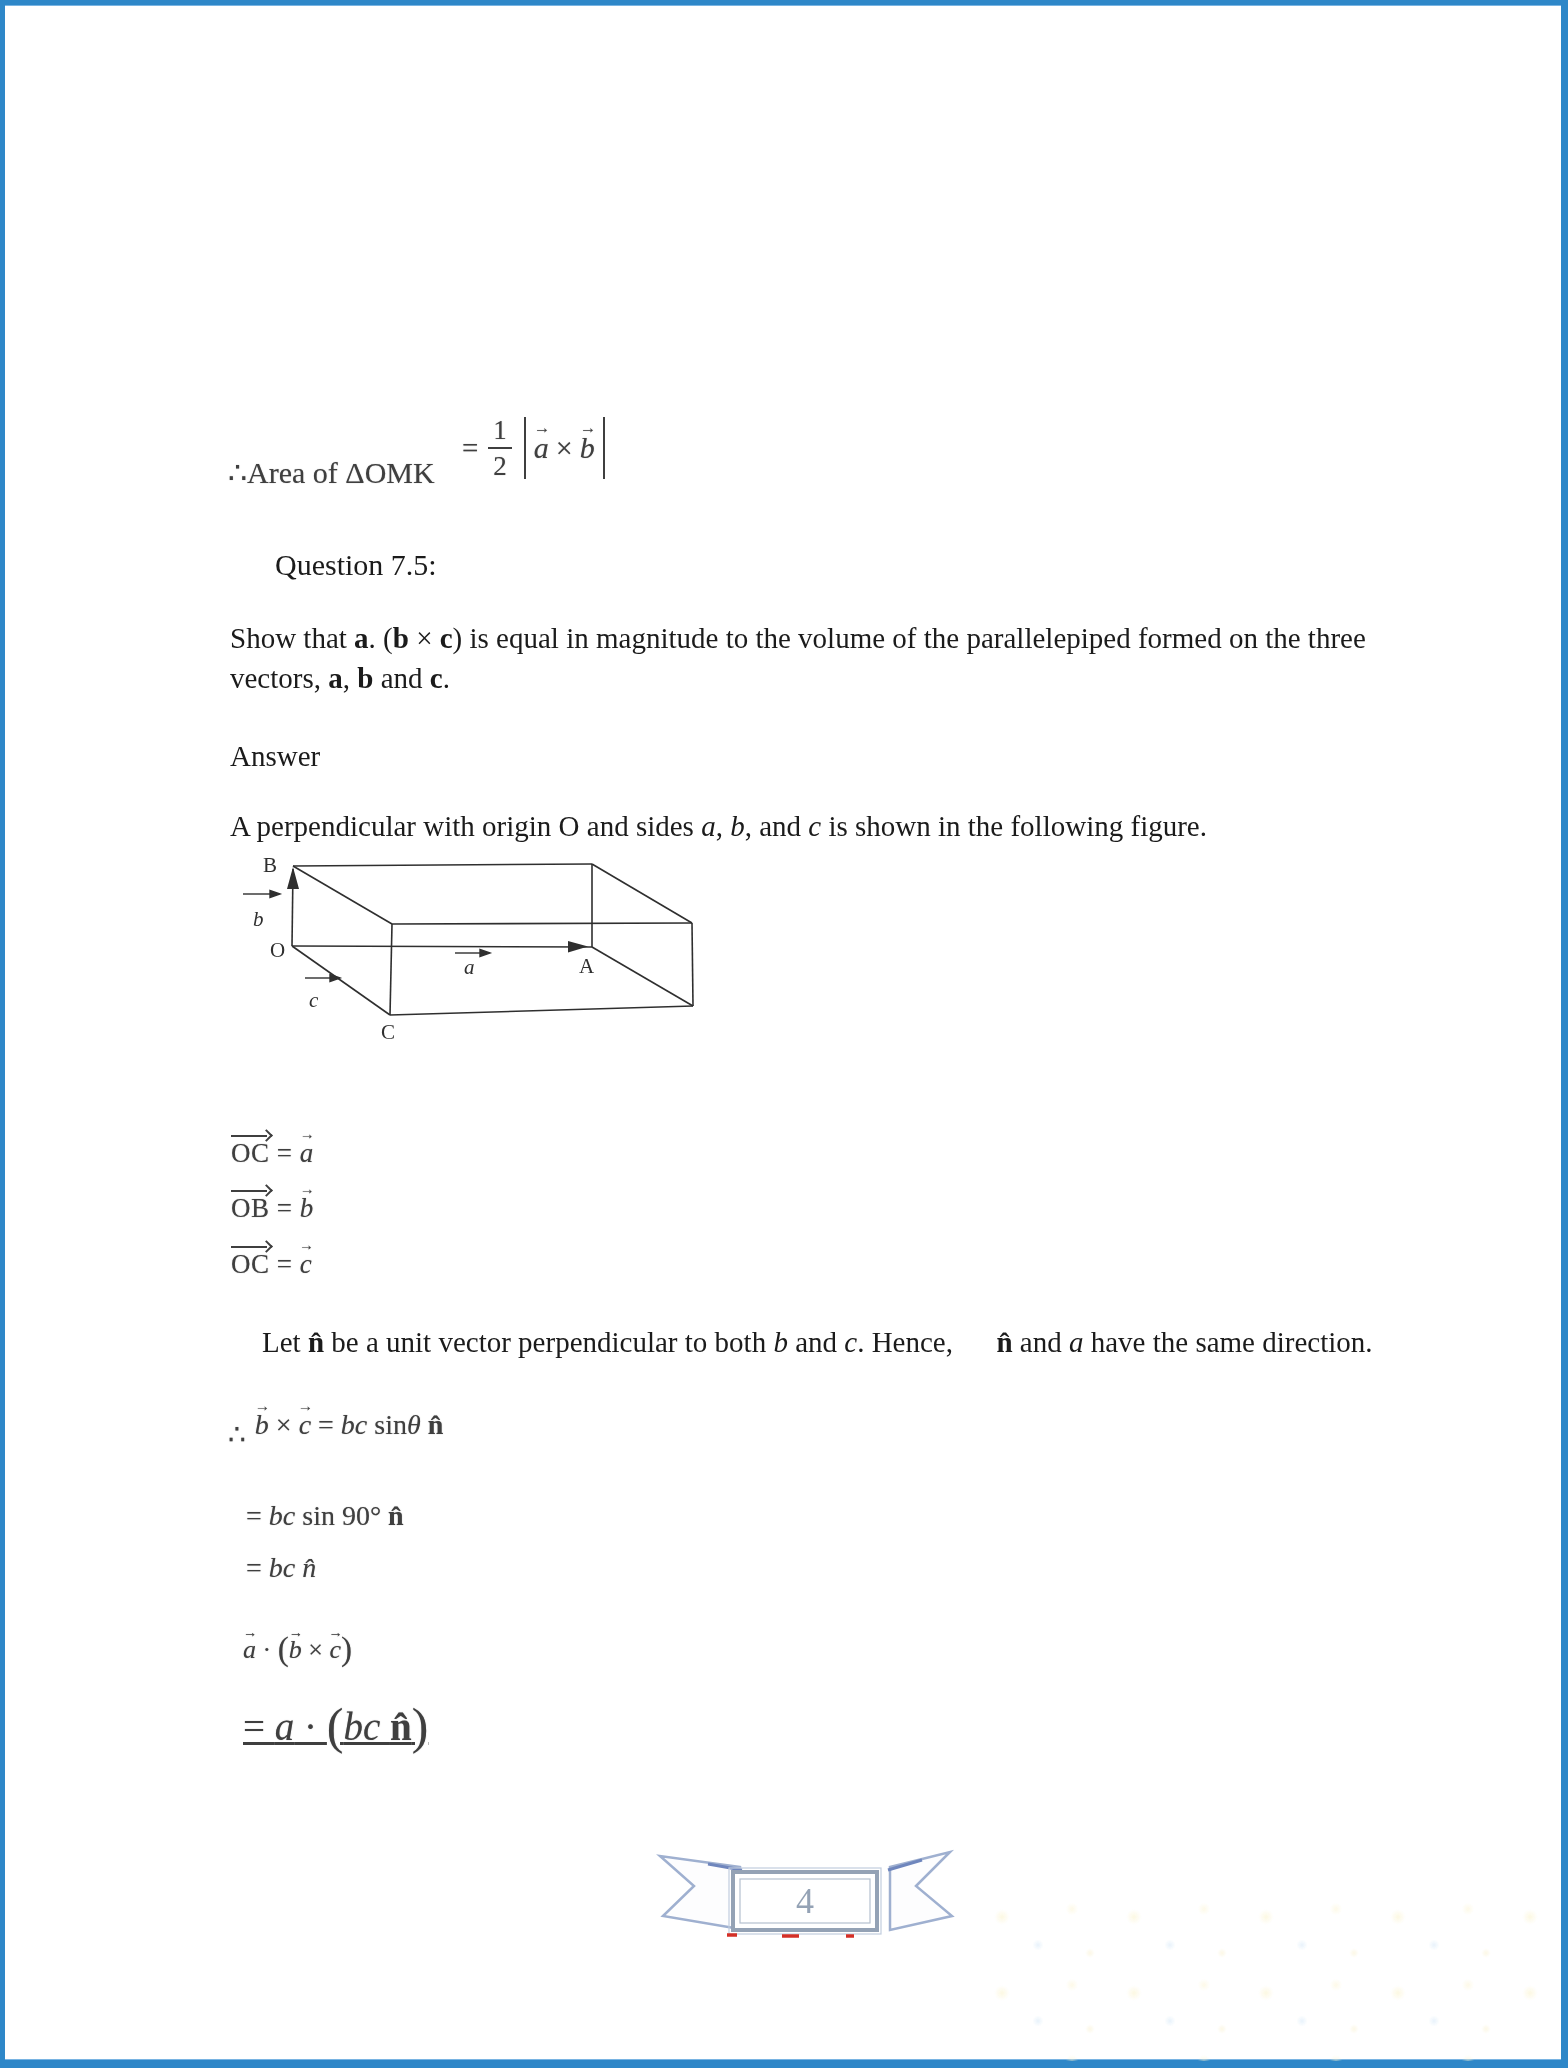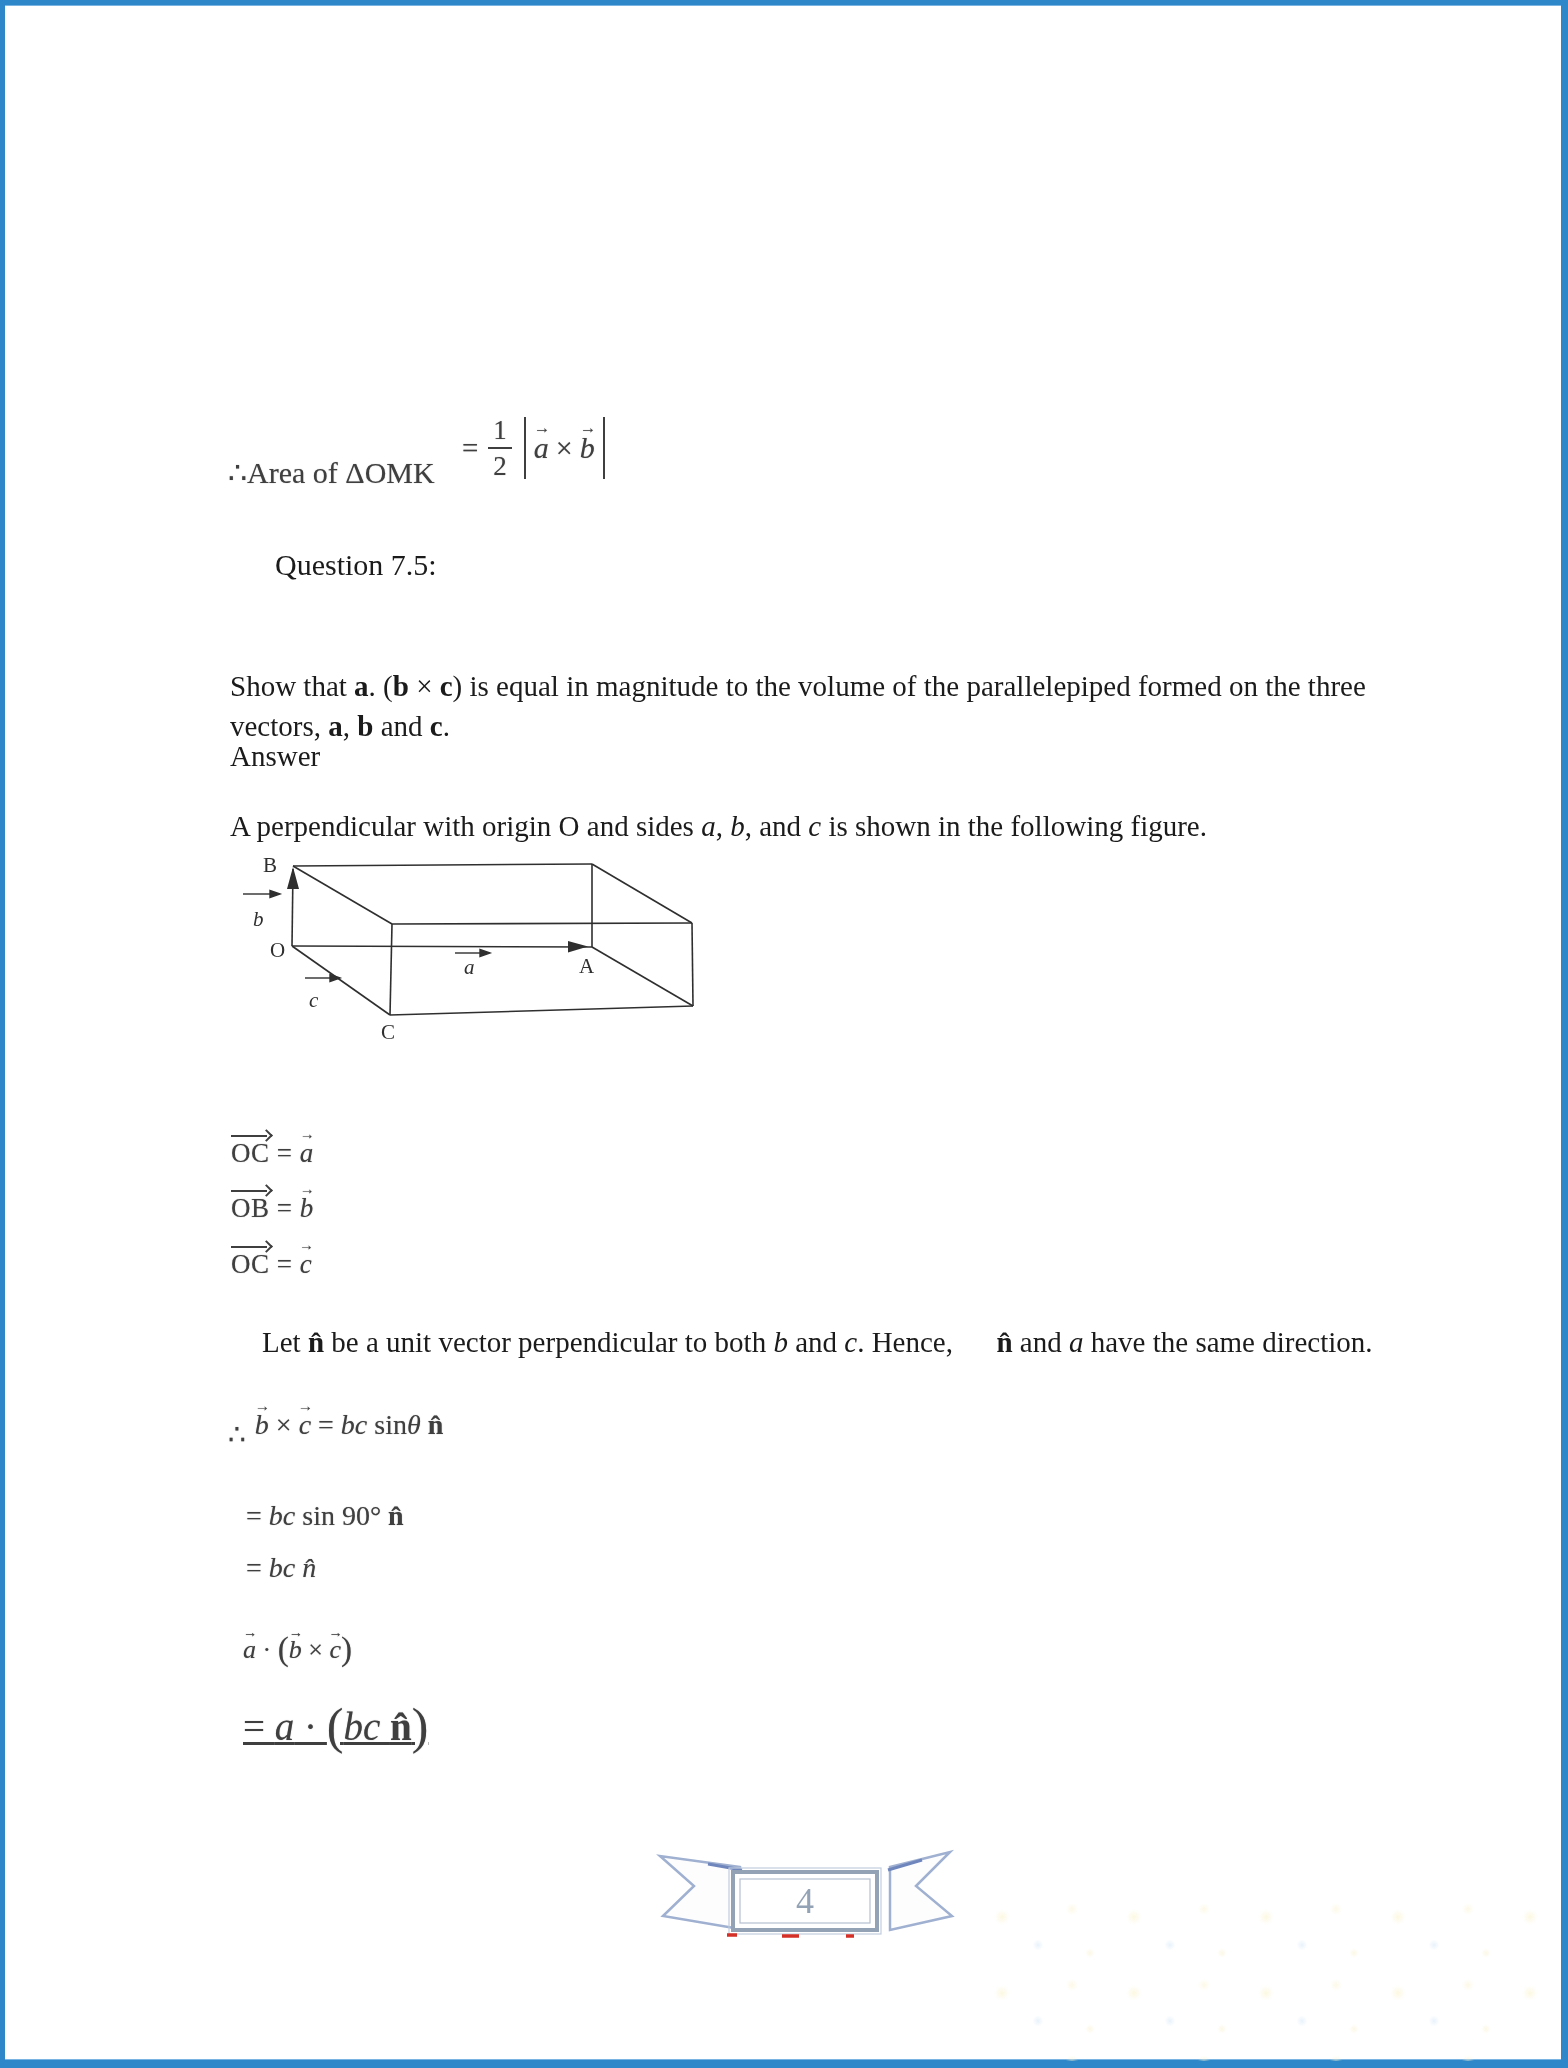--- a/index.html
+++ b/index.html
@@ -43,21 +43,21 @@
   .area-math { position:absolute; left:234px; top:0; height:96px; display:flex; align-items:center;
                font-size:29px; }
   .frac { display:inline-block; text-align:center; margin:0 8px 0 10px; font-size:27px; }
   .frac .num { display:block; padding:0 5px 3px; border-bottom:2px solid #3f3f3f; line-height:1; }
   .frac .den { display:block; padding-top:4px; line-height:1; }
   .abs-group { display:inline-flex; align-items:center; gap:7px; font-size:30px;
                border-left:2px solid #3f3f3f; border-right:2px solid #3f3f3f;
                padding:14px 8px; margin-left:4px; }
 
   #question-title { left:240px; top:545px; font-size:30px;margin-left:35px; }
-  #question-body  { left:230px; top:618px; width:1210px;margin-top:48px; }
+  #question-body  { left:230px; top:618px; width:1210px; }
   #answer-label   { left:230px; top:736px; font-size:29px; }
   #figure-intro   { left:230px; top:806px; width:1280px; }
   #figure-svg     { position:absolute; left:230px; top:845px; }
 
   #volume-line { left:230px; top:1086px; font-size:29px; }
 
   .rel { font-size:27px; letter-spacing:0.5px; }
   #rel1 { left:231px; top:1138px; }
   #rel2 { left:231px; top:1193px; }
   #rel3 { left:231px; top:1249px; }

